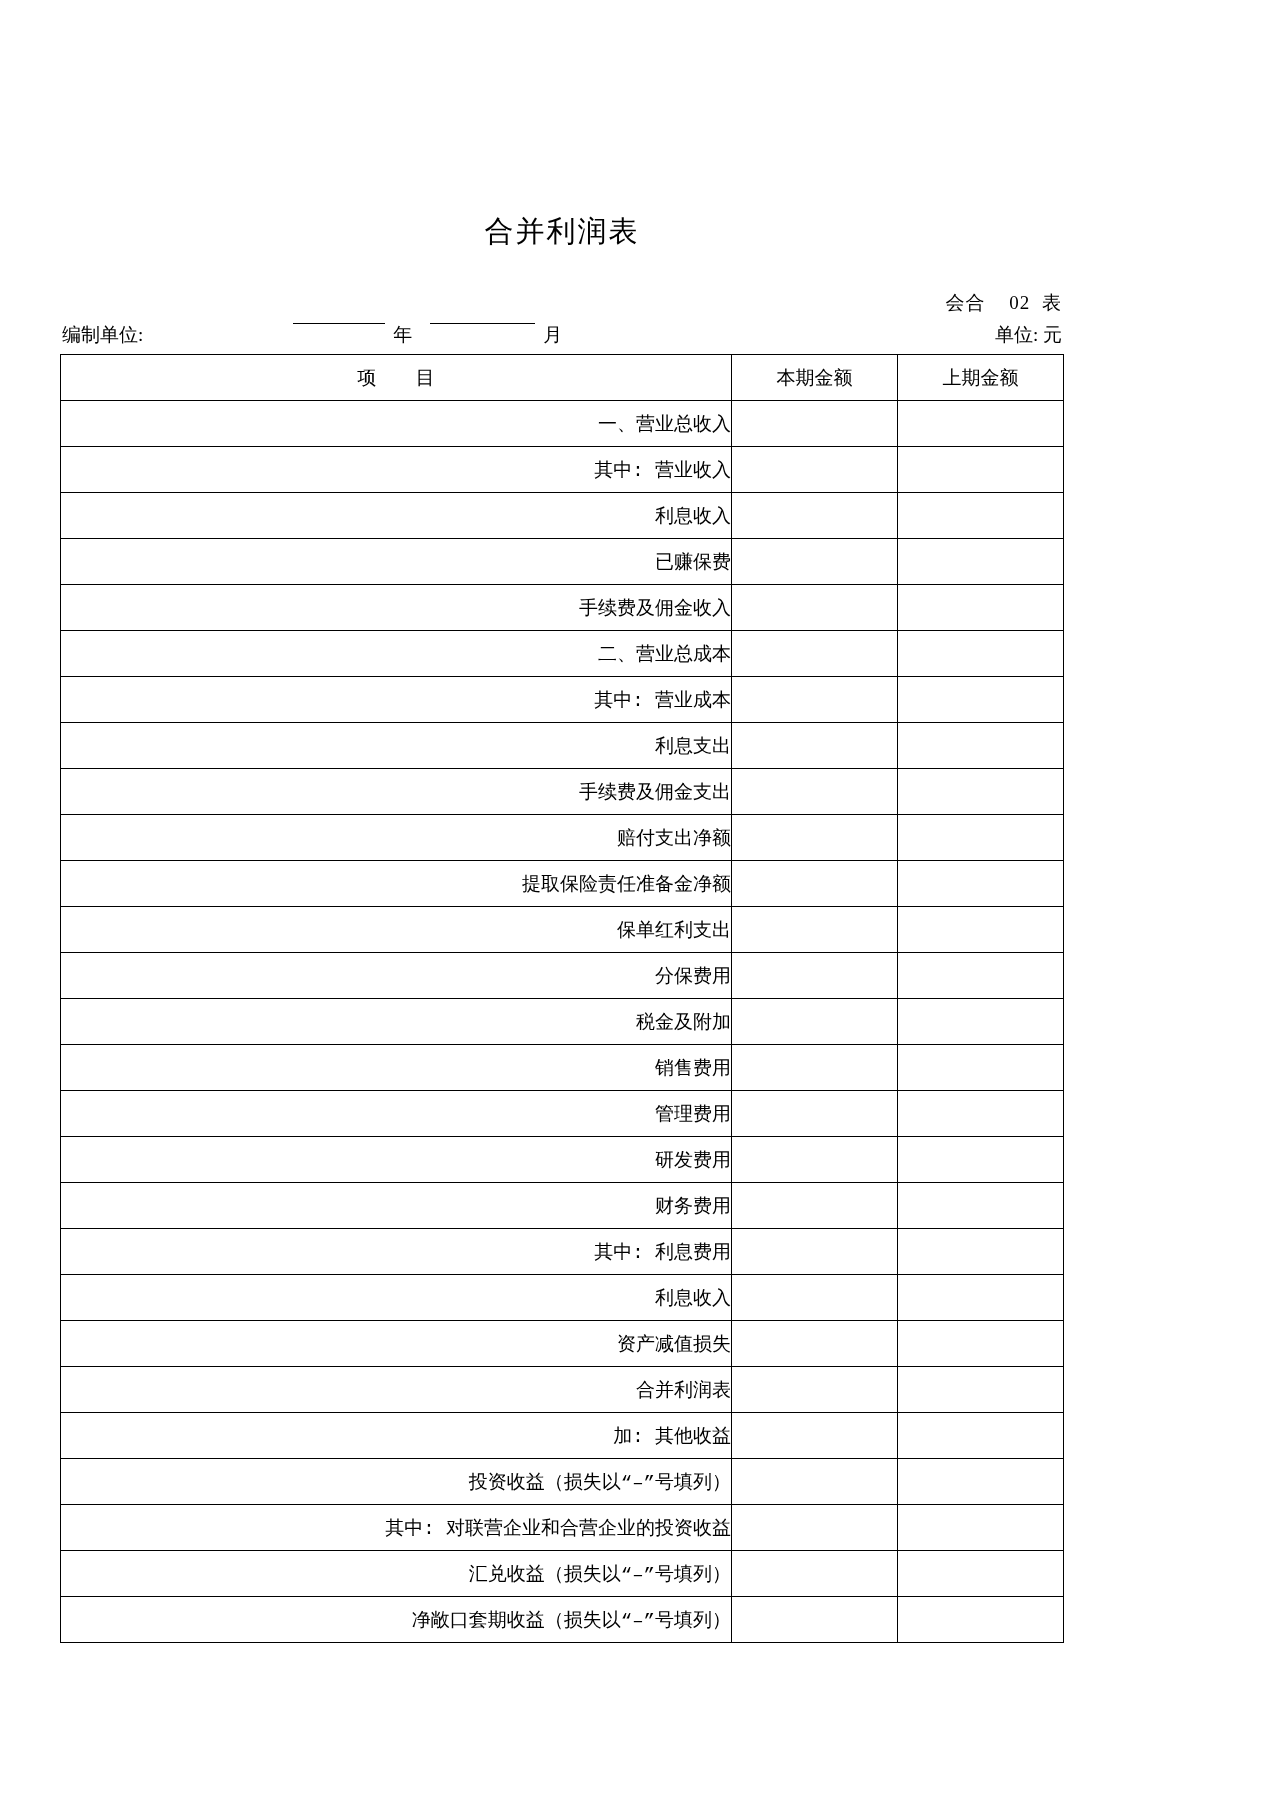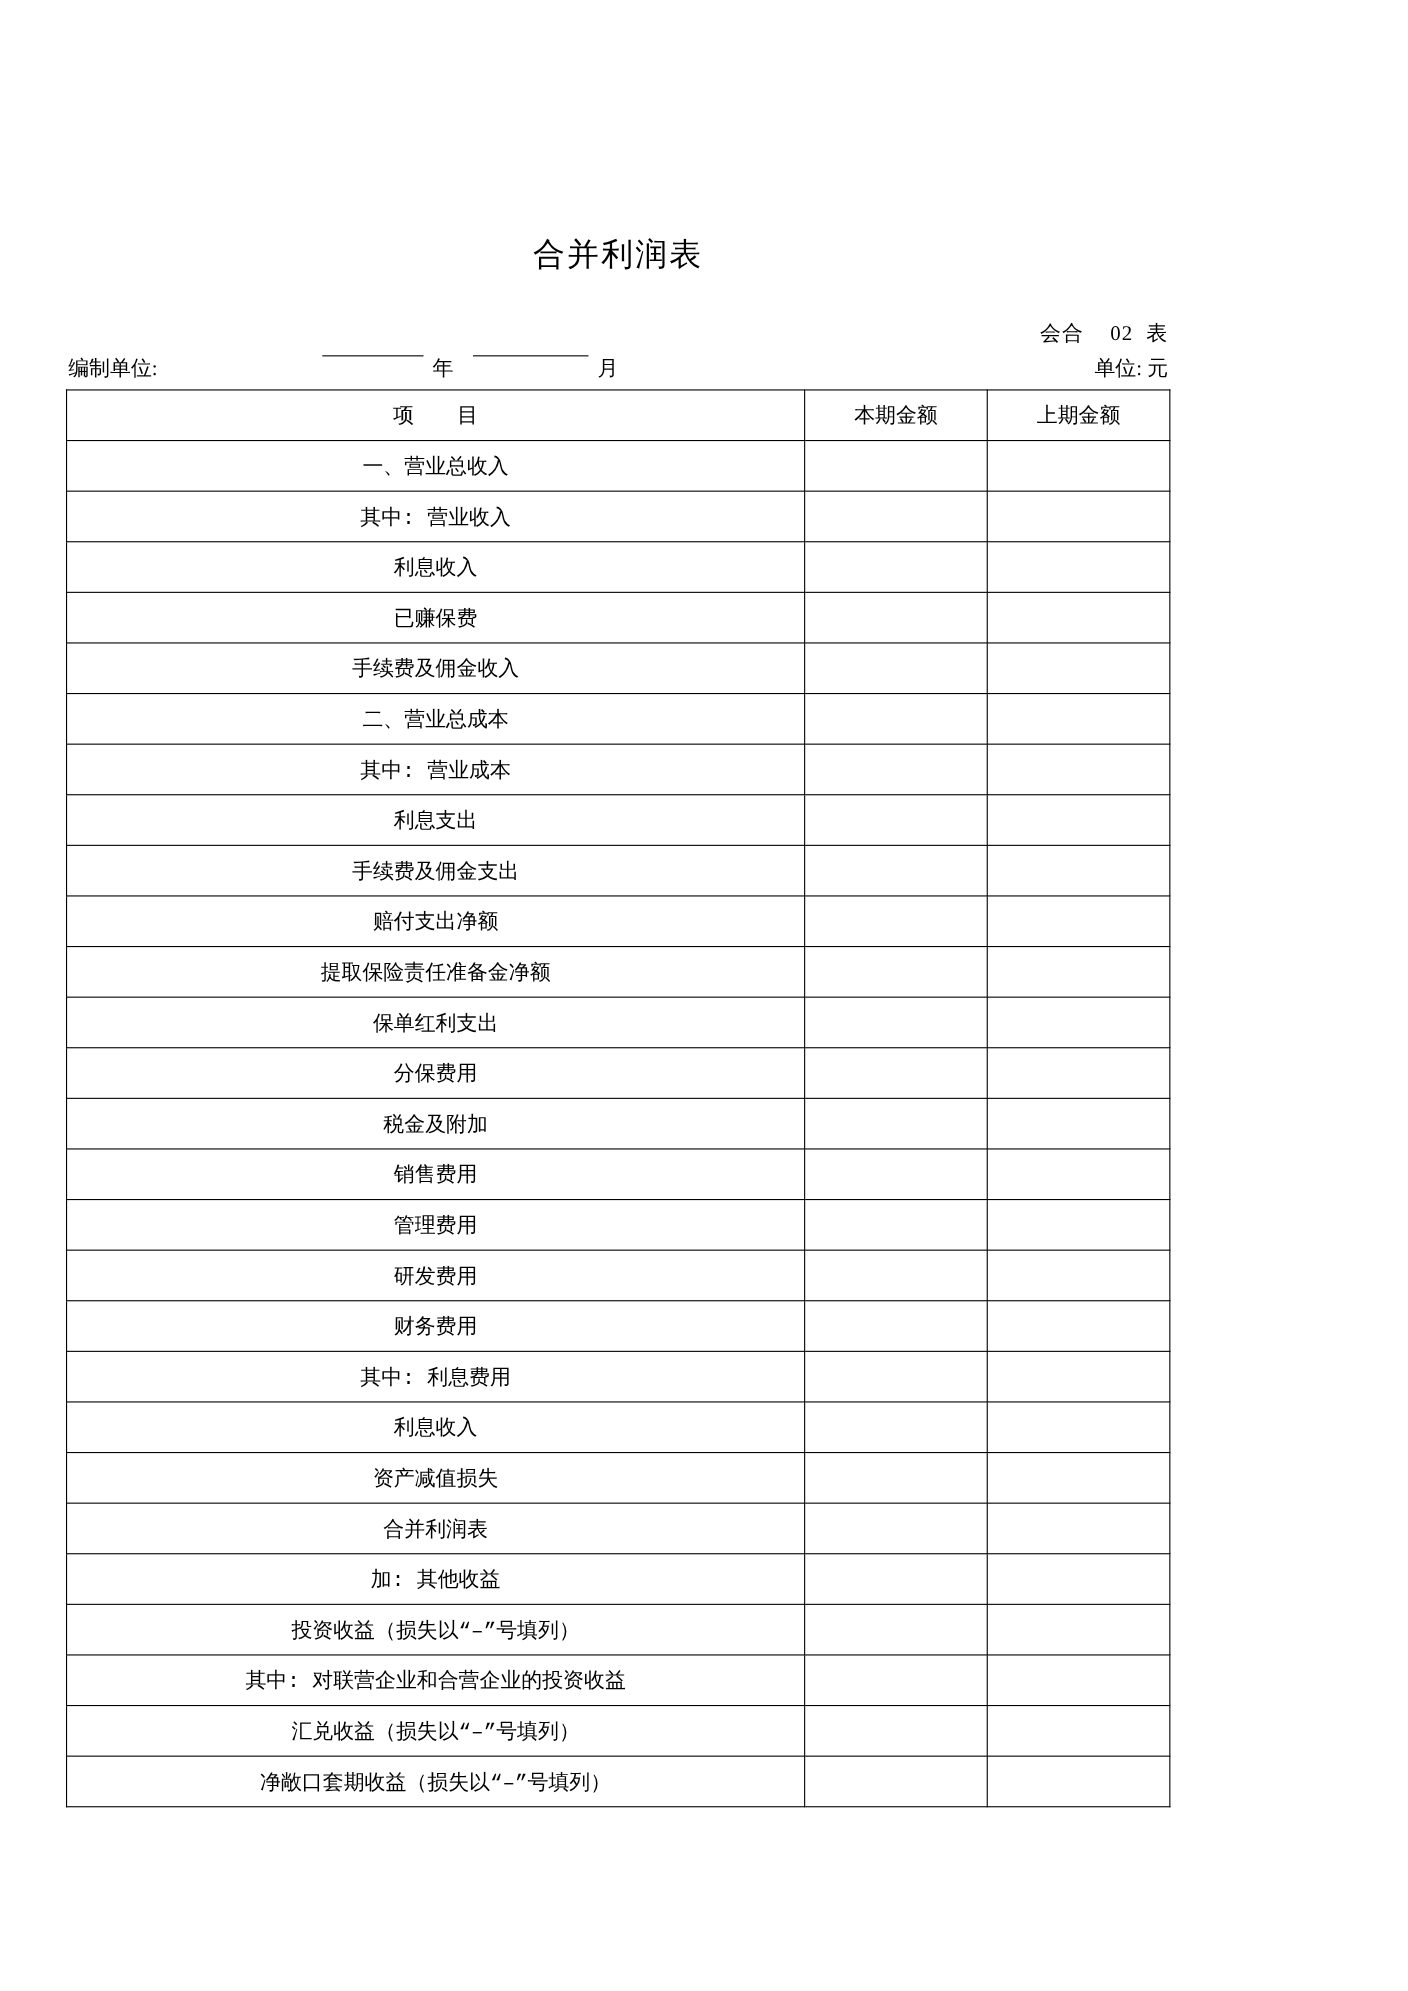--- a/index.html
+++ b/index.html
@@ -85,21 +85,21 @@
   table.sheet td, table.sheet th {
     border: 1px solid #000000;
     height: 45px;
     font-size: 19px;
     font-weight: normal;
     padding: 0;
   }
   th.col-item { width: 670px; text-align: center; }
   th.col-amt { width: 165px; text-align: center; }
   td.item {
-    text-align: center;
+    text-align: right;
     padding-left: 10px;
   }
   td.amt { }
   .ind0 { padding-left: 42px; }
   .ind1 { padding-left: 32px; }
   .ind2 { padding-left: 55px; }
   .ind3 { padding-left: 78px; }
   .ind5 { padding-left: 142px; }
   .hdr-item-text {
     letter-spacing: 14px;

